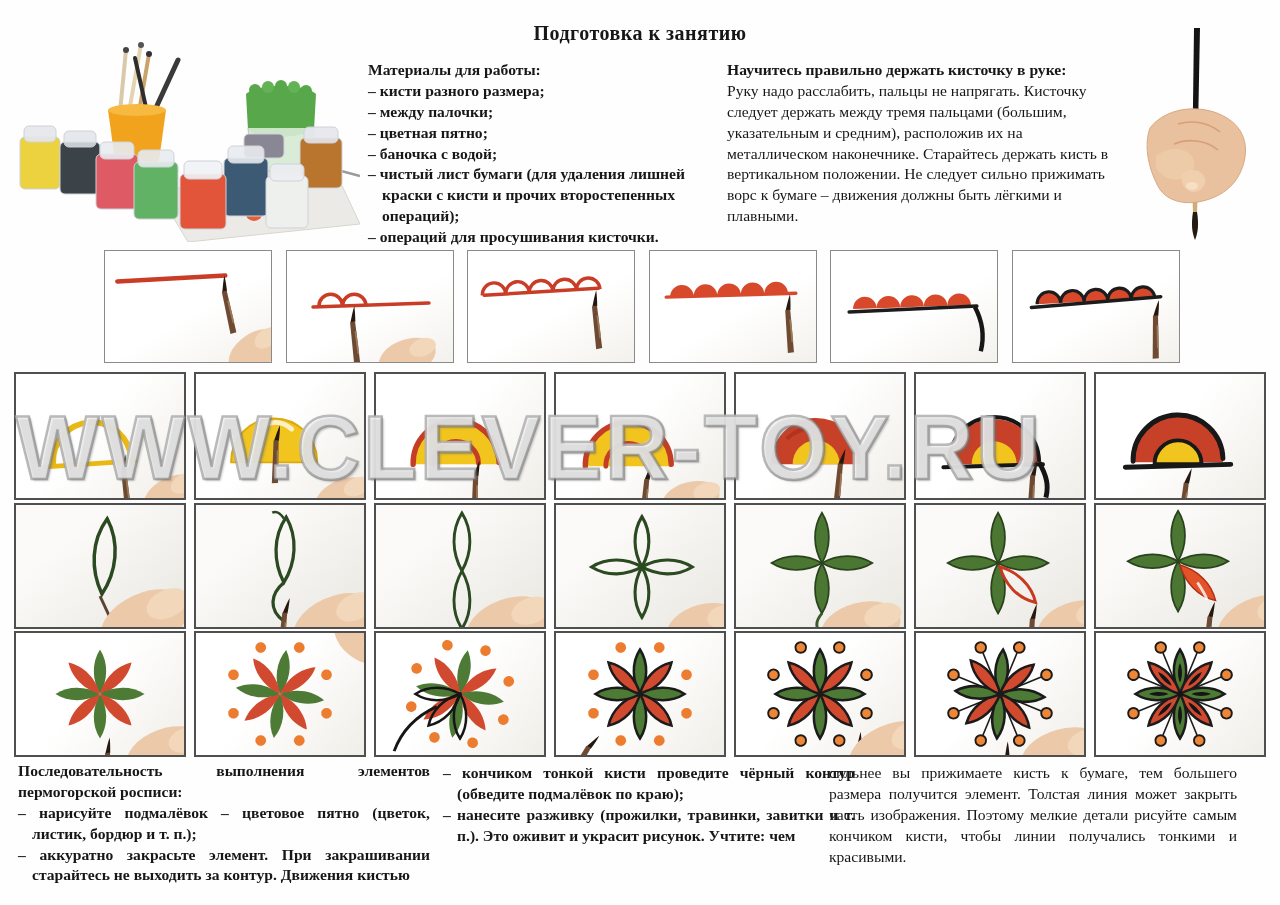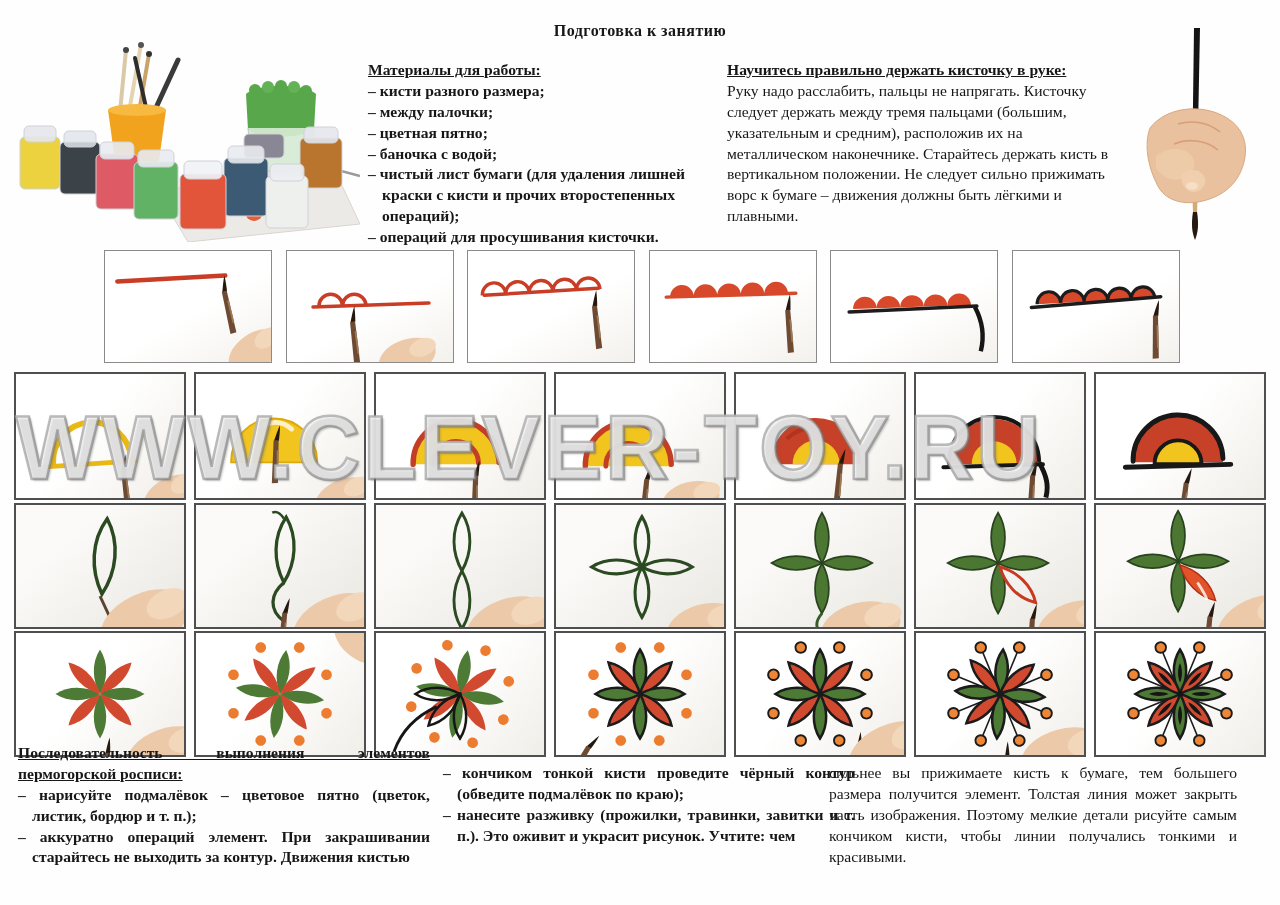--- a/index.html
+++ b/index.html
@@ -1,22 +1,22 @@
 <!DOCTYPE html>
 <html><head>
 <meta charset="utf-8">
 <style>
   html,body{margin:0;padding:0;background:#e8e8e8;}
   #page{position:relative;width:1280px;height:905px;background:#fefefe;overflow:hidden;
         font-family:"Liberation Serif",serif;color:#171717;}
   .page-title{position:absolute;top:22px;left:0;right:0;text-align:center;
-              font-size:16px;font-weight:bold;letter-spacing:.5px;}
+              font-size:20px;font-weight:bold;letter-spacing:.5px;}
   .textcol{position:absolute;font-size:15.6px;line-height:1.34;}
   .just{text-align:justify;}
-  .hd{font-weight:bold;margin:0 0 1px 0;text-decoration:underline;}
+  .hd{font-weight:bold;margin:0 0 1px 0;}
   .textcol p{margin:0;}
   .hang{padding-left:14px;text-indent:-14px;font-weight:bold;}
   .lead-indent{padding-left:14px;}
   .strip{position:absolute;display:flex;justify-content:space-between;}
   .photo{background:linear-gradient(130deg,#ffffff 45%,#f0eee8);
          border:2px solid #4f4f4f;box-sizing:border-box;flex:0 0 auto;}
   .photo svg{width:100%;height:100%;display:block;}
   #row1 .photo{border:1.6px solid #8a8a8a;width:168px;height:113px;
                background:linear-gradient(150deg,#ffffff 55%,#f3f1ec);}
   #row2 .photo{width:172px;height:128px;}
@@ -450,24 +450,24 @@
         <svg viewBox="0 0 172 126">
       <use href="#p-flo-out" transform="translate(86,63)"></use>
       <use href="#p-stems8" transform="translate(86,63)"></use>
       <use href="#p-dots8o" transform="translate(86,63)"></use>
       <use href="#p-veins8" transform="translate(86,63)"></use>
       <circle cx="86" cy="63" r="2.5" fill="#151515"></circle>
     </svg>
       </div>
   </div>
 
-  <div class="textcol just" style="left:18px;top:743px;width:412px">
+  <div class="textcol just" style="left:18px;top:761px;width:412px">
     <p class="hd">Последовательность выполнения элементов пермогорской росписи:</p>
     <p class="hang">– нарисуйте подмалёвок – цветовое пятно (цветок, листик, бордюр и т. п.);</p>
-    <p class="hang">– аккуратно операций элемент. При закрашивании старайтесь не выходить за контур. Движения кистью</p>
+    <p class="hang">– аккуратно закрасьте элемент. При закрашивании старайтесь не выходить за контур. Движения кистью</p>
   </div>
   <div class="textcol just" style="left:443px;top:763px;width:412px">
     <p class="hang">– кончиком тонкой кисти проведите чёрный контур (обведите подмалёвок по краю);</p>
     <p class="hang">– нанесите разживку (прожилки, травинки, завитки и т. п.). Это оживит и украсит рисунок. Учтите: чем</p>
   </div>
   <div class="textcol just" style="left:829px;top:763px;width:408px">
     <p>сильнее вы прижимаете кисть к бумаге, тем большего размера получится элемент. Толстая линия может закрыть часть изображения. Поэтому мелкие детали рисуйте самым кончиком кисти, чтобы линии получались тонкими и красивыми.</p>
   </div>
 
 </div>

